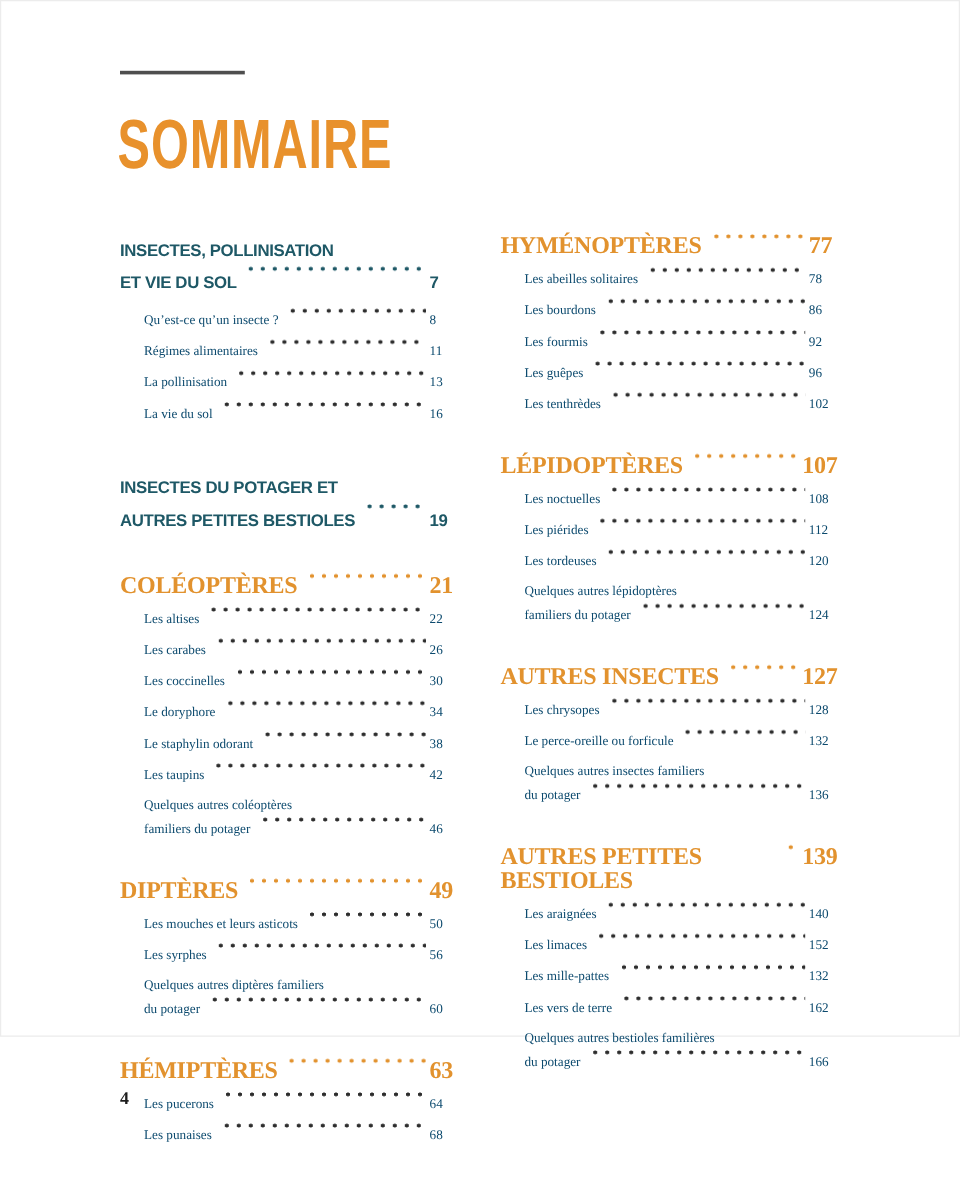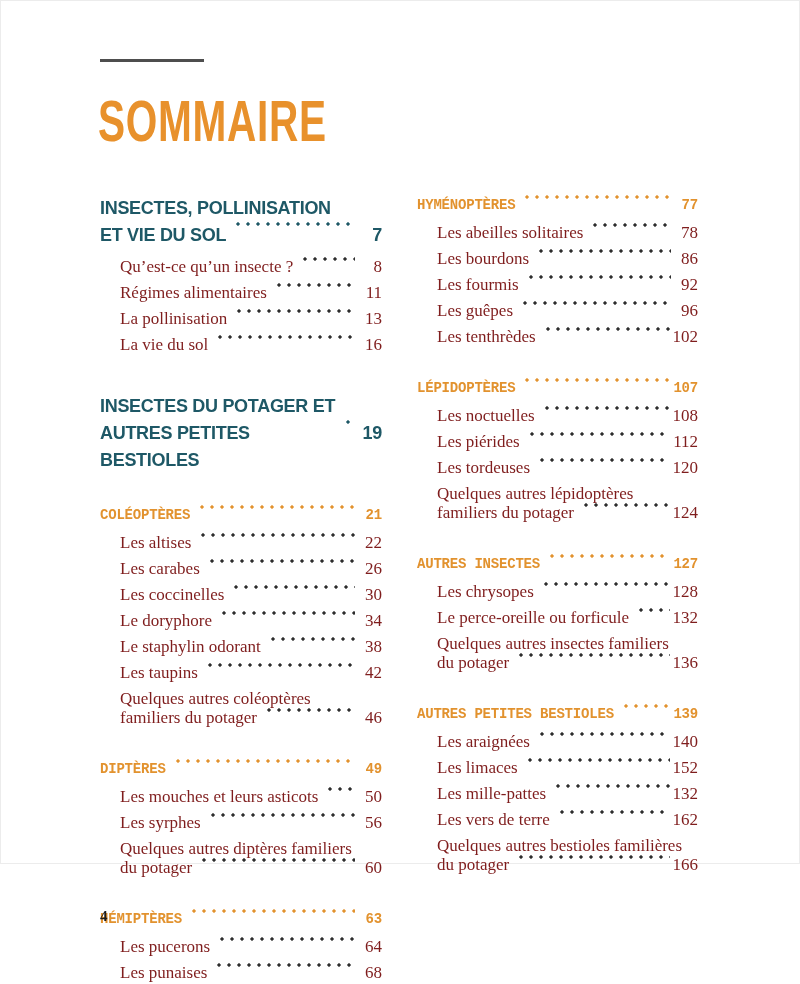--- a/index.html
+++ b/index.html
@@ -44,54 +44,54 @@
   .col-right { left: 417px; width: 281px; }
 
   .block-section { margin-top: 38px; }
   .block-sub     { margin-top: 31px; }
   .col > .block:first-child { margin-top: 0; }
 
   .sec-line {
     font-family: "Liberation Sans", sans-serif;
     font-weight: 700;
     font-stretch: condensed;
-    font-size: 18px;
+    font-size: 14px;
     letter-spacing: -0.3px;
     line-height: 27px;
     color: #1e5866;
   }
   .sub-line {
-    font-family: Liberation Mono, monospace;
+    font-family: Liberation Serif, serif;
     font-weight: 700;
     font-stretch: condensed;
-    font-size: 14px;
+    font-size: 20px;
     letter-spacing: -0.2px;
     line-height: 20px;
     color: #e2922e;
   }
   .flexline { display: flex; align-items: baseline; }
   .leader {
     flex: 1 1 auto;
     min-width: 12px;
     margin: 0 3px 0 7px;
     align-self: stretch;
     background-image: radial-gradient(circle, currentColor 1.45px, transparent 1.8px);
     background-size: 10px 4px;
     background-repeat: repeat-x;
     background-position: 2px bottom 5px;
   }
   .sub-line .leader { background-position: 2px bottom 4px; }
-  .pagenum { flex: 0 0 auto; min-width: 24px; text-align: right; white-space: nowrap; }
+  .pagenum { flex: 0 0 auto; min-width: 24px; white-space: nowrap; }
 
   .entries { padding-left: 20px; }
   .entry {
     margin-top: 6px;
-    font-size: 17px;
+    font-size: 11px;
     line-height: 20px;
-    color: #7f1d1d;
+    color: #0c4a6e;
     font-weight: 500;
   }
   .entries .entry:first-child { margin-top: 8px; }
   .entry .leader { background-position: 2px bottom 4px; color: #2d2d2d; }
   .entry .wrap1 { line-height: 19px; }
 
   .folio {
     position: absolute;
     left: 100px; top: 908px;
     font-family: "Liberation Serif", serif;

